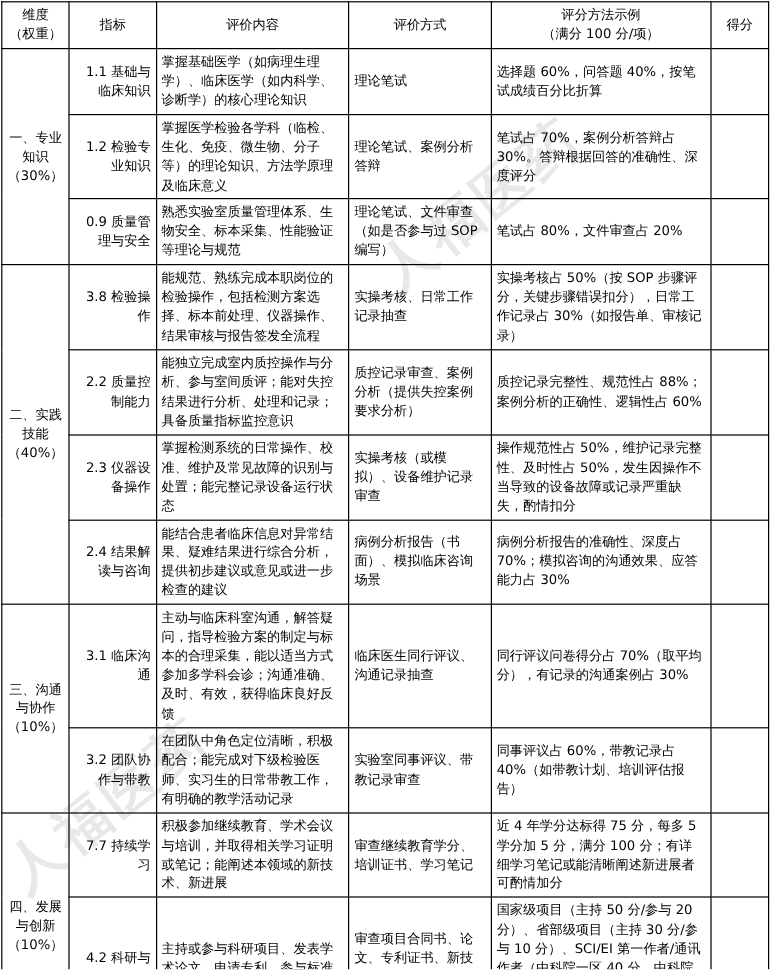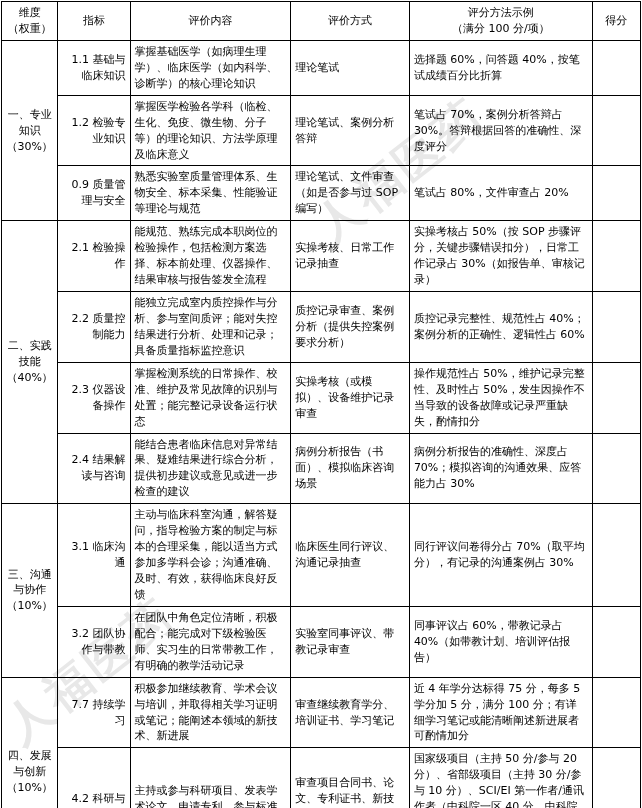--- a/index.html
+++ b/index.html
@@ -142,31 +142,31 @@
           <td class="body">理论笔试、文件审查（如是否参与过 SOP 编写）</td>
           <td class="body">笔试占 80%，文件审查占 20%</td>
           <td class="score"></td>
         </tr>
         <tr>
           <td class="dim" rowspan="4">
             <div>二、实践</div>
             <div>技能</div>
             <div>（40%）</div>
           </td>
-          <td class="idx">2.1 检验操作</td>
+          <td class="idx">3.8 检验操作</td>
           <td class="body">能规范、熟练完成本职岗位的检验操作，包括检测方案选择、标本前处理、仪器操作、结果审核与报告签发全流程</td>
           <td class="body">实操考核、日常工作记录抽查</td>
           <td class="body">实操考核占 50%（按 SOP 步骤评分，关键步骤错误扣分），日常工作记录占 30%（如报告单、审核记录）</td>
           <td class="score"></td>
         </tr>
         <tr>
           <td class="idx">2.2 质量控制能力</td>
           <td class="body">能独立完成室内质控操作与分析、参与室间质评；能对失控结果进行分析、处理和记录；具备质量指标监控意识</td>
           <td class="body">质控记录审查、案例分析（提供失控案例要求分析）</td>
-          <td class="body">质控记录完整性、规范性占 40%；案例分析的正确性、逻辑性占 60%</td>
+          <td class="body">质控记录完整性、规范性占 88%；案例分析的正确性、逻辑性占 60%</td>
           <td class="score"></td>
         </tr>
         <tr>
           <td class="idx">2.3 仪器设备操作</td>
           <td class="body">掌握检测系统的日常操作、校准、维护及常见故障的识别与处置；能完整记录设备运行状态</td>
           <td class="body">实操考核（或模拟）、设备维护记录审查</td>
           <td class="body">操作规范性占 50%，维护记录完整性、及时性占 50%，发生因操作不当导致的设备故障或记录严重缺失，酌情扣分</td>
           <td class="score"></td>
         </tr>
         <tr>

